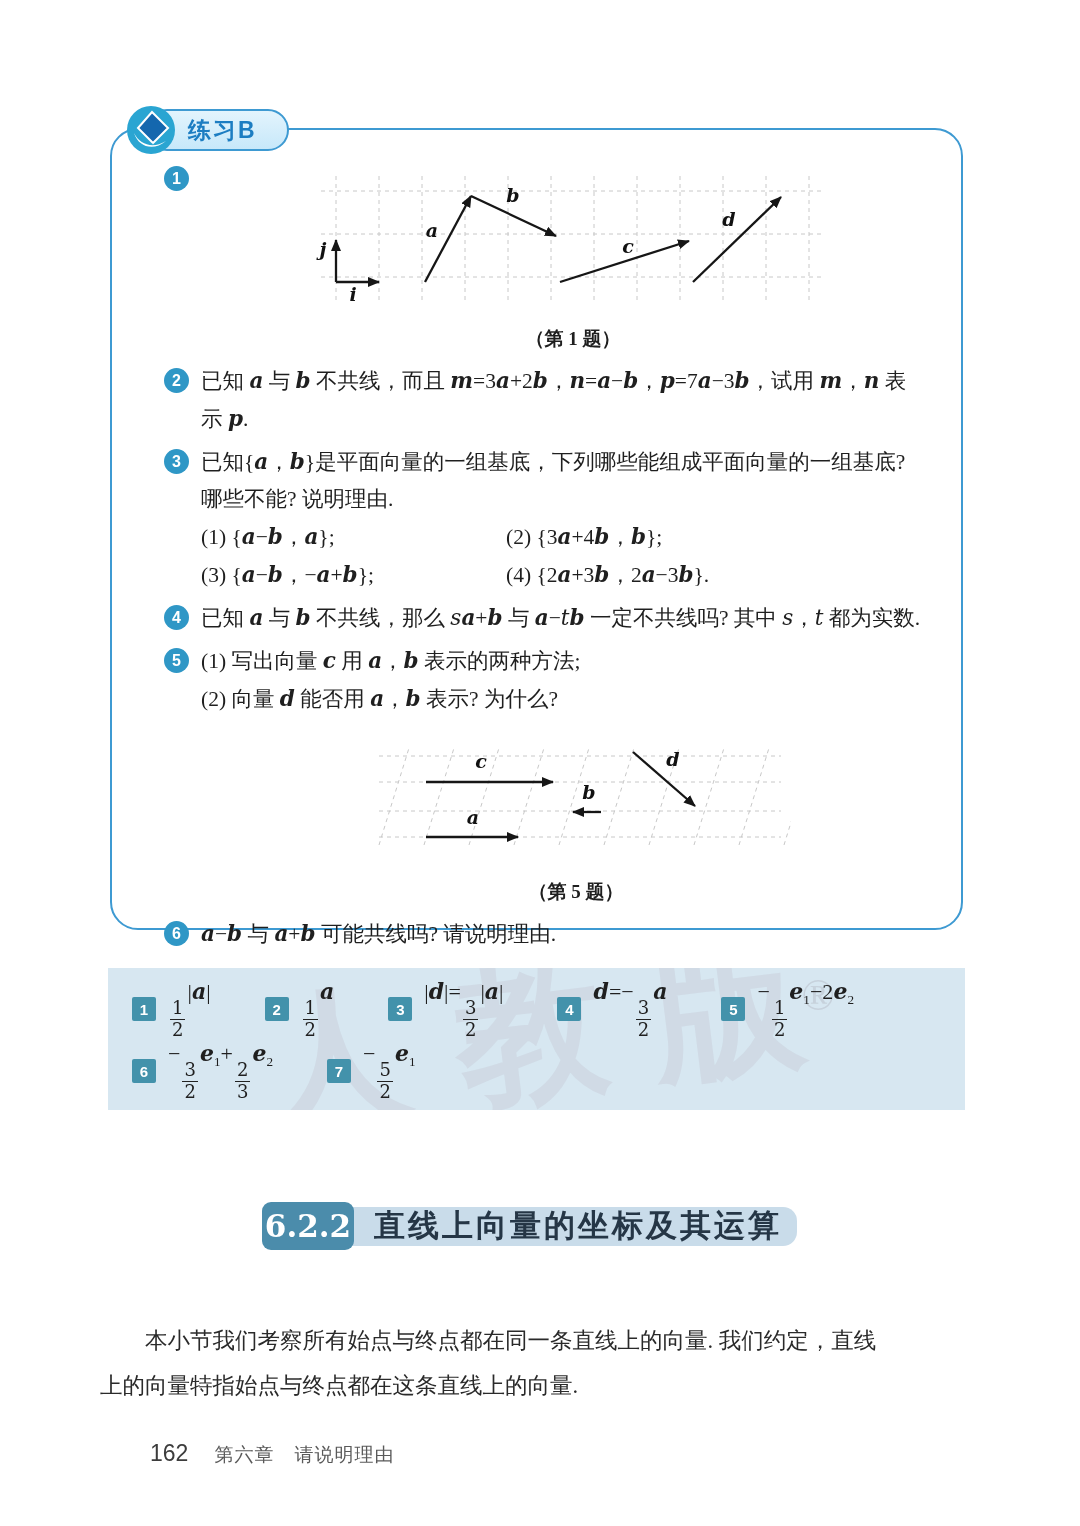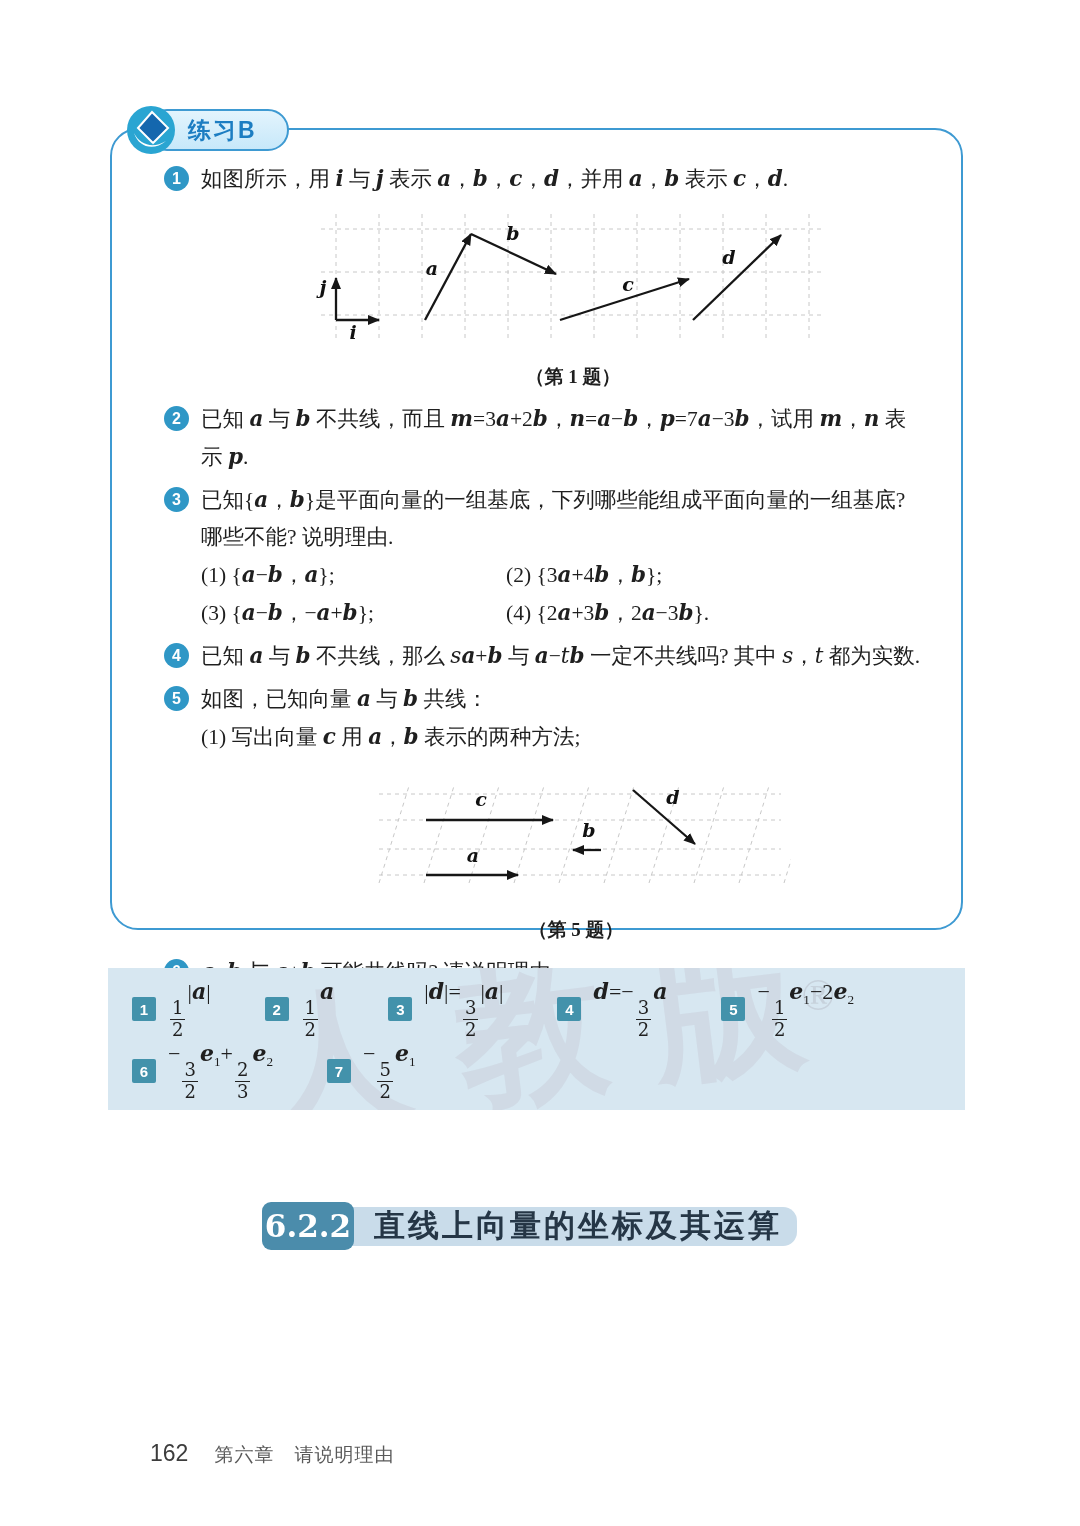--- a/index.html
+++ b/index.html
@@ -88,21 +88,20 @@
         <path d="M12 30 C16 36 22 39 28 38 C21 40 15 36 12 30 Z" fill="#2aa5d2"></path>
       </svg>
       <div class="badge-pill">
         <span class="badge-label">练习B</span>
       </div>
     </div>
     <div id="questions">
         <div class="question">
           <div class="qnum">1</div>
           <div class="qbody">
-            <div class="qtext">如图所示，用 <b class="vec">i</b> 与 <b class="vec">j</b> 表示 <b class="vec">a</b>，<b class="vec">b</b>，<b class="vec">c</b>，<b class="vec">d</b>，并用 <b class="vec">a</b>，<b class="vec">b</b> 表示 <b class="vec">c</b>，<b class="vec">d</b>.</div>
             <div class="figwrap fig1wrap"><svg width="520" height="142" viewBox="0 0 520 142">
                 <defs>
                   <marker id="arw-fig1" markerWidth="14" markerHeight="12" refX="11" refY="5" orient="auto" markerUnits="userSpaceOnUse">
                     <path d="M0,0 L12,5 L0,10 z" fill="#161616"></path>
                   </marker>
                 </defs>
                 <g>
                   <line x1="8" y1="27" x2="512" y2="27" class="grid-line"></line>
                   <line x1="8" y1="70" x2="512" y2="70" class="grid-line"></line>
                   <line x1="8" y1="113" x2="512" y2="113" class="grid-line"></line>
@@ -156,22 +155,22 @@
         </div>
         <div class="question">
           <div class="qnum">4</div>
           <div class="qbody">
             <div class="qtext">已知 <b class="vec">a</b> 与 <b class="vec">b</b> 不共线，那么 <i class="var">s</i><b class="vec">a</b>+<b class="vec">b</b> 与 <b class="vec">a</b>−<i class="var">t</i><b class="vec">b</b> 一定不共线吗? 其中 <i class="var">s</i>，<i class="var">t</i> 都为实数.</div>
           </div>
         </div>
         <div class="question">
           <div class="qnum">5</div>
           <div class="qbody">
-            <div class="qtext">如图，已知向量 <b class="vec">a</b> 与 <b class="vec">b</b> 共线：</div>
             <div class="subline">(1) 写出向量 <b class="vec">c</b> 用 <b class="vec">a</b>，<b class="vec">b</b> 表示的两种方法;</div>
+            <div class="subline">(2) 向量 <b class="vec">d</b> 能否用 <b class="vec">a</b>，<b class="vec">b</b> 表示? 为什么?</div>
             <div class="figwrap fig2wrap"><svg width="430" height="135" viewBox="0 0 430 135">
                 <defs>
                   <marker id="arw-fig2" markerWidth="14" markerHeight="12" refX="11" refY="5" orient="auto" markerUnits="userSpaceOnUse">
                     <path d="M0,0 L12,5 L0,10 z" fill="#161616"></path>
                   </marker>
                 </defs>
                 <g>
                   <line x1="18" y1="32" x2="420" y2="32" class="grid-line"></line>
                   <line x1="18" y1="58" x2="420" y2="58" class="grid-line"></line>
                   <line x1="18" y1="87" x2="420" y2="87" class="grid-line"></line>
@@ -272,19 +271,20 @@
       </div>
   </div>
 
   <div class="section-header">
     <div class="section-num">6.2.2</div>
     <div class="section-bar">
       <span class="section-title">直线上向量的坐标及其运算</span>
     </div>
   </div>
 
+  <p class="body-paragraph">本小节我们考察所有始点与终点都在同一条直线上的向量. 我们约定，直线上的向量特指始点与终点都在这条直线上的向量.</p>
 
   <div class="page-footer">
     <span class="page-number">162</span>
     <span class="chapter-label">第六章　请说明理由</span>
   </div>
 
 </div>
 
 </body></html>

